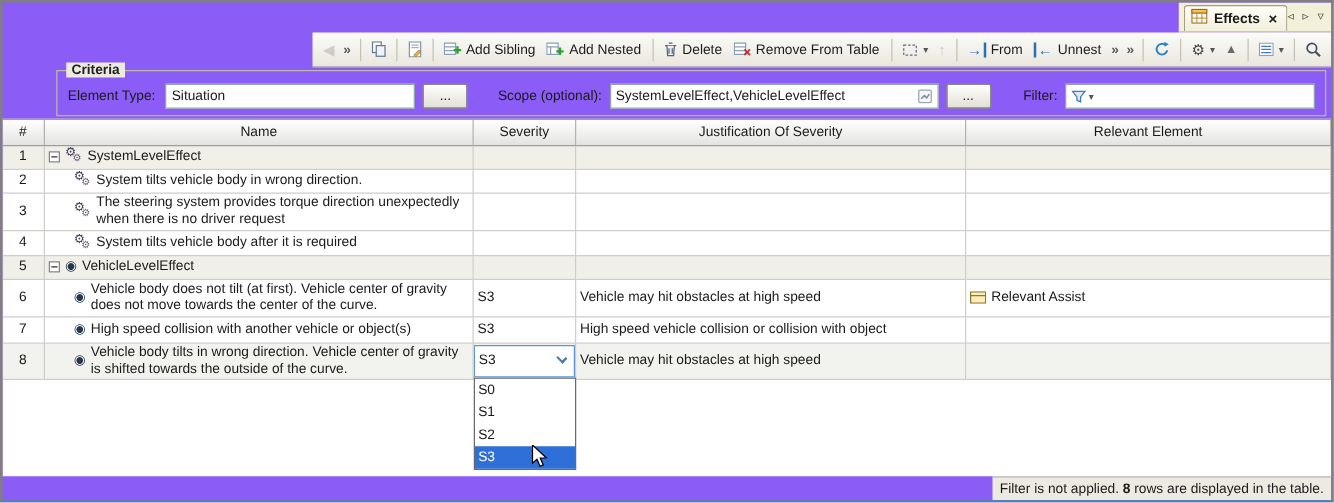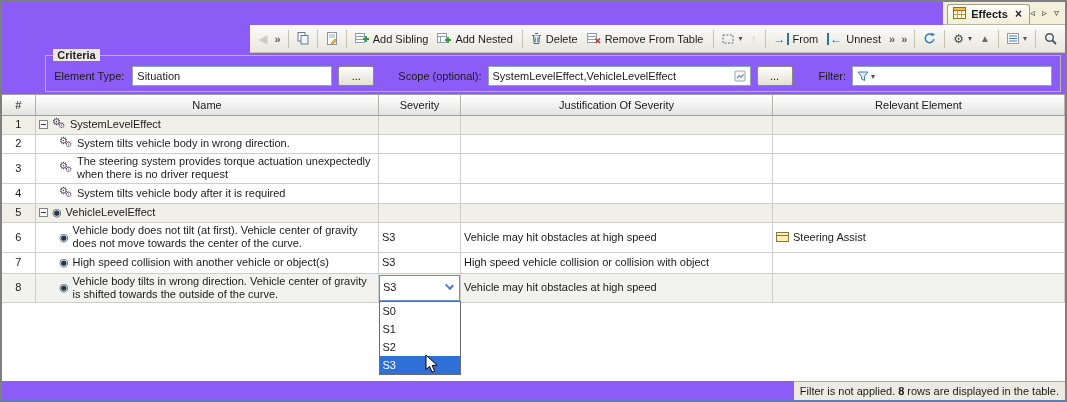--- a/index.html
+++ b/index.html
@@ -322,21 +322,21 @@
           <td></td>
         </tr>
         <tr class="h30">
           <td class="num">3</td>
           <td>
             <div class="nm indent">
               <span class="ico-gears">
                   <span class="g1">⚙</span>
                   <span class="g2">⚙</span>
                 </span>
-              <span class="nmlbl">The steering system provides torque actuation unexpectedly when there is no driver request</span>
+              <span class="nmlbl">The steering system provides torque direction unexpectedly when there is no driver request</span>
             </div>
           </td>
           <td></td>
           <td></td>
           <td></td>
         </tr>
         <tr class="h20">
           <td class="num">4</td>
           <td>
             <div class="nm indent">
@@ -375,21 +375,21 @@
           <td>S3</td>
           <td>Vehicle may hit obstacles at high speed</td>
           <td>
             <div class="nm">
               <span class="ico-block">
                 <svg width="13" height="10">
                     <rect x="0.5" y="0.5" width="12" height="9" fill="#fdeeb8" stroke="#8a7a3a"></rect>
                     <line x1="0.5" y1="3.5" x2="12.5" y2="3.5" stroke="#8a7a3a"></line>
                   </svg>
               </span>
-              <span>Steering Assist</span>
+              <span>Relevant Assist</span>
             </div>
           </td>
         </tr>
         <tr class="h21">
           <td class="num">7</td>
           <td>
             <div class="nm indent">
               <span class="ico-target">◉</span>
               <span class="nmlbl">High speed collision with another vehicle or object(s)</span>
             </div>

